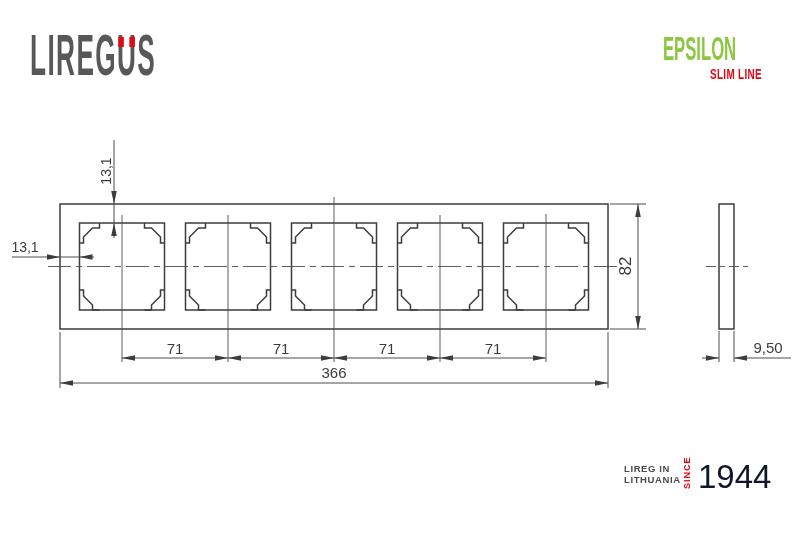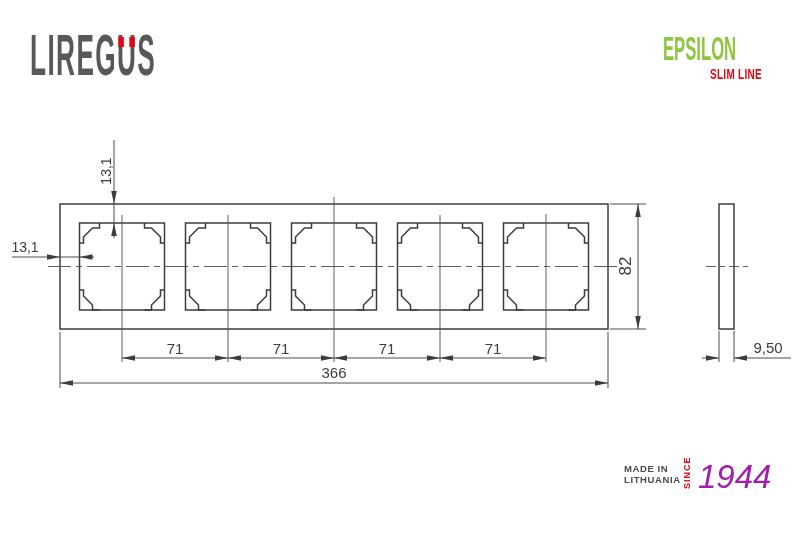--- a/index.html
+++ b/index.html
@@ -20,22 +20,22 @@
   .slimline{position:absolute;left:710px;top:66px;color:#e30613;font-weight:bold;
             font-size:15px;line-height:15px;transform:scaleX(0.66);transform-origin:0 0;
             letter-spacing:0.5px;white-space:nowrap;}
 
   
   .madein{position:absolute;left:624px;top:464px;color:#4a4a4c;font-weight:bold;
           font-size:9.5px;line-height:10.5px;letter-spacing:0.6px;white-space:nowrap;}
   .since{position:absolute;left:683px;top:489px;color:#e30613;font-weight:bold;
          font-size:9px;line-height:9px;letter-spacing:1px;transform:rotate(-90deg);
          transform-origin:0 0;white-space:nowrap;}
-  .year{position:absolute;left:698px;top:461px;color:#a21caf;font-weight:400;
-        font-size:33px;line-height:31px;white-space:nowrap;font-style:italic;}
+  .year{position:absolute;left:698px;top:461px;color:#0f172a;font-weight:400;
+        font-size:33px;line-height:31px;white-space:nowrap;}
 
   
   svg{position:absolute;left:0;top:0;}
   .obj{stroke:#3c3c3c;stroke-width:1.5;fill:none;}
   .thin{stroke:#4d4d4d;stroke-width:1;fill:none;}
   .cl{stroke:#4d4d4d;stroke-width:0.9;fill:none;}
   .arr{fill:#3c3c3c;stroke:none;}
   .dimtxt{fill:#3c3c3c;font-family:"Liberation Sans",sans-serif;font-size:15px;}
   .dimtxt.small{font-size:14px;}
   .dimtxt.big{font-size:17px;}
@@ -138,19 +138,19 @@
 
     <g>
       <path class="thin" d="M719 331 V362 M734 331 V362 M702 358 H719 M734 358 H791"></path>
       <use class="arr" href="#arr" transform="translate(719,358)"></use>
       <use class="arr" href="#arr" transform="translate(734,358) rotate(180)"></use>
       <text class="dimtxt" x="768" y="353" text-anchor="middle">9,50</text>
     </g>
   </svg>
 
   <div class="madein">
-    <div>MADE IN</div>
+    <div>LIREG IN</div>
     <div>LITHUANIA</div>
   </div>
   <div class="since">SINCE</div>
   <div class="year">1944</div>
 
 </div>
 
 </body></html>

